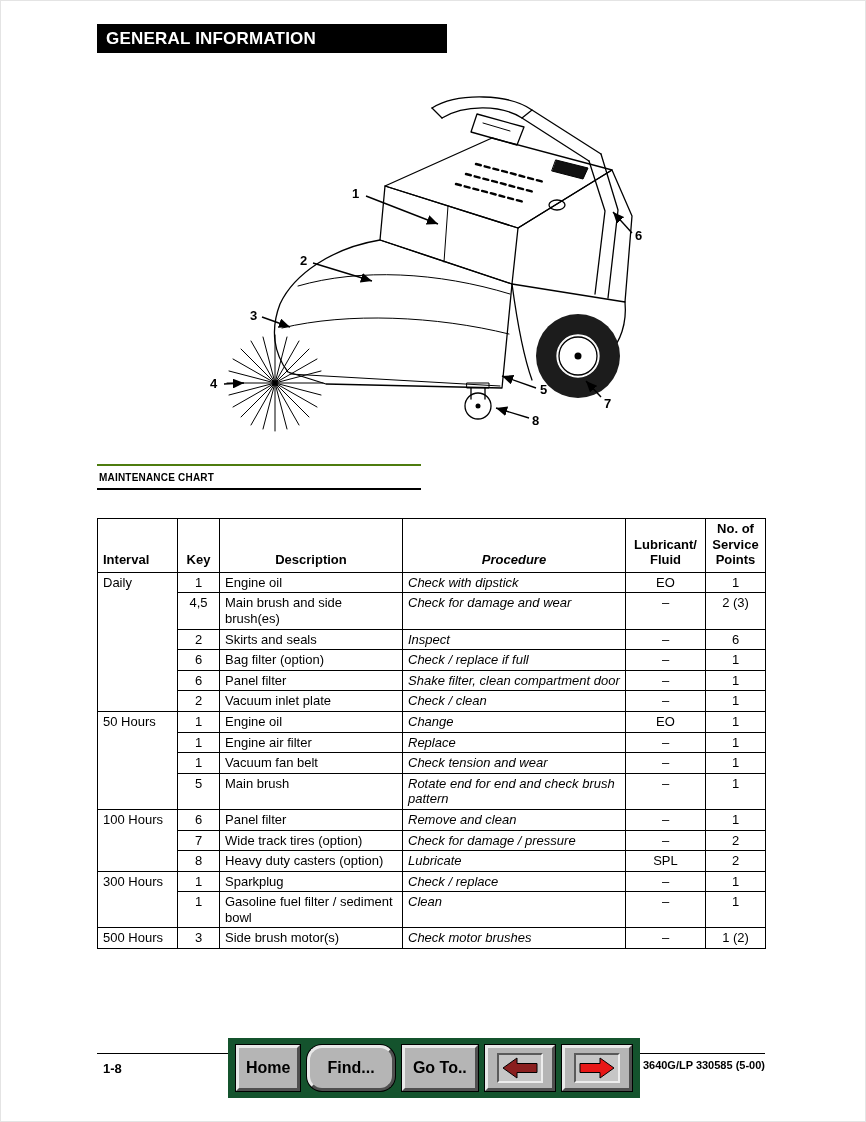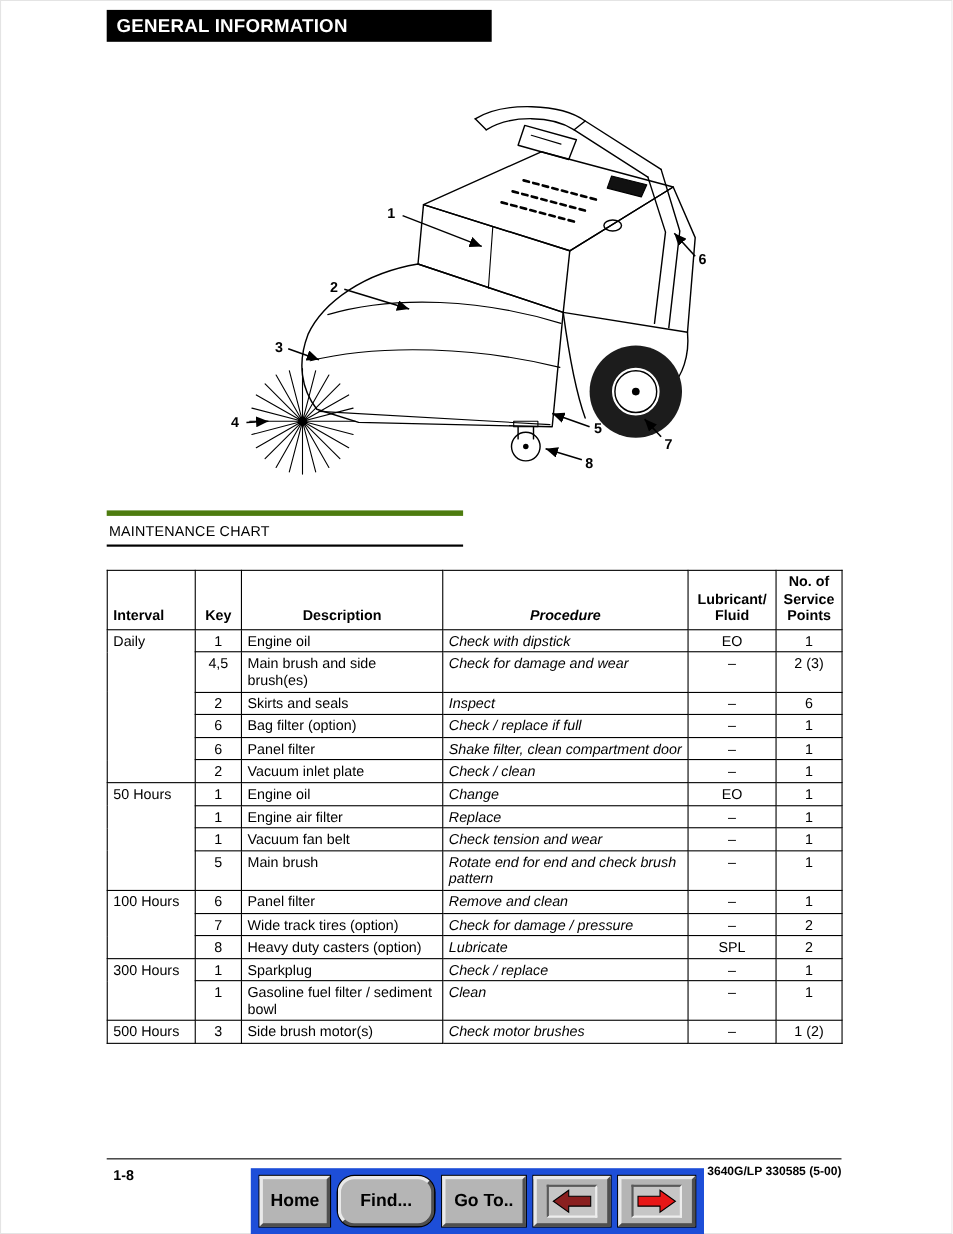--- a/index.html
+++ b/index.html
@@ -1,47 +1,47 @@
 <!DOCTYPE html>
 <html><head>
 <meta charset="utf-8">
 <style>
   * { margin:0; padding:0; box-sizing:border-box; }
   html,body { background:#fff; }
   body { width:866px; height:1122px; font-family:"Liberation Sans",sans-serif; color:#000; }
   .page { position:relative; width:866px; height:1122px; background:#fff; overflow:hidden; box-shadow: inset 0 0 0 1px #e4e4e4; }
 
-  .header-band { position:absolute; left:97px; top:9px; width:350px; height:29px; background:#000; color:#fff;
+  .header-band { position:absolute; left:97px; top:24px; width:350px; height:29px; background:#000; color:#fff;
     font-size:17px; font-weight:bold; display:flex; align-items:center; padding-left:9px; letter-spacing:.2px; }
   .doc-title { position:absolute; left:97px; top:63px; width:668px; text-align:center; font-size:15px; font-weight:bold; letter-spacing:.3px; }
 
   .figure { position:absolute; left:180px; top:88px; width:480px; height:350px; }
   .figure-number { position:absolute; left:97px; top:433px; width:668px; text-align:right; font-size:11px; }
 
-  .section-heading { position:absolute; left:97px; top:464px; width:324px; border-top:5px solid #4d7c0f; border-bottom:2px solid #000;
-    padding:6px 0 5px 2px; font-size:13px; font-weight:normal; letter-spacing:.2px; }
+  .section-heading { position:absolute; left:97px; top:464px; width:324px; border-top:2px solid #4d7c0f; border-bottom:2px solid #000;
+    padding:6px 0 5px 2px; font-size:10px; font-weight:bold; letter-spacing:.2px; }
 
   .maint-table { position:absolute; left:97px; top:518px; width:668px; border-collapse:collapse; font-size:13px; table-layout:fixed; }
   .maint-table th, .maint-table td { border:1px solid #000; padding:2px 5px 2px 5px; vertical-align:top; line-height:1.2; }
   .maint-table th { vertical-align:bottom; text-align:center; font-weight:bold; white-space:pre-line; padding-bottom:4px; }
   .maint-table th.col-interval { text-align:left; }
   .col-interval { width:80px; text-align:left; }
   .col-key { width:42px; text-align:center; }
   .col-desc { width:183px; text-align:left; }
   .col-proc { width:223px; text-align:left;font-style:italic; }
   .col-fluid { width:80px; text-align:center; }
   .col-points { width:60px; text-align:center; }
 
   .legend { position:absolute; left:97px; top:984px; font-size:13px; line-height:1.4; }
 
   .footer-rule { position:absolute; left:97px; top:1053px; width:668px; border-top:1px solid #000; }
   .page-number { position:absolute; left:103px; top:1061px; font-size:13px; font-weight:bold; }
   .doc-ref { position:absolute; left:97px; top:1059px; width:668px; text-align:right; font-size:11px; font-weight:bold; }
 
-  .navbar { position:absolute; left:228px; top:1062px; width:412px; height:60px; background:#1d4ed8;
+  .navbar { position:absolute; left:228px; top:1038px; width:412px; height:60px; background:#14532d;
     display:flex; align-items:center; gap:7px; padding:7px 8px; }
   .nav-button { height:46px; background:#b5b5b5;
     border-top:3px solid #e9e9e9; border-left:3px solid #e9e9e9; border-bottom:3px solid #4f4f4f; border-right:3px solid #4f4f4f;
     box-shadow:0 0 0 1px #000; font-family:"Liberation Sans",sans-serif; font-size:16px; font-weight:bold; color:#000;
     display:flex; align-items:center; justify-content:center; cursor:pointer; }
   .btn-home { width:66px; } .btn-find { width:90px;border-radius:15px; } .btn-goto { width:78px; } .btn-arrow { width:72px; }
   .arrow-well { width:46px; height:30px; background:#c6c6c6;
     border-top:2px solid #5a5a5a; border-left:2px solid #5a5a5a; border-bottom:2px solid #ededed; border-right:2px solid #ededed;
     display:flex; align-items:center; justify-content:center; }
 </style>

